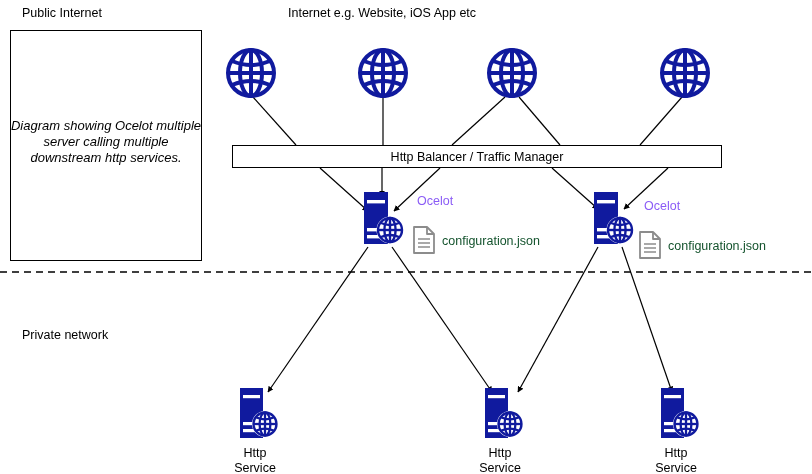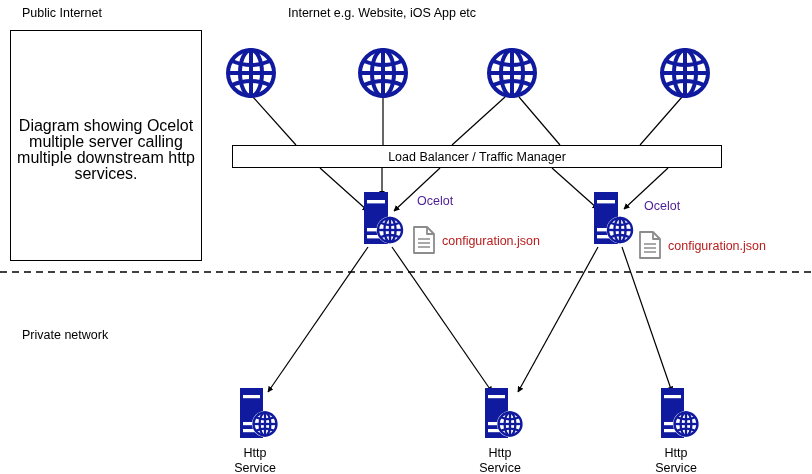--- a/index.html
+++ b/index.html
@@ -42,23 +42,24 @@
     border: 1.4px solid #000000;
     box-sizing: border-box;
     background: #ffffff;
   }
   #desc-text {
     position: absolute;
     left: 10px;
     top: 118px;
     width: 192px;
     text-align: center;
-    font-size: 16px;
+    font-size: 13px;
     line-height: 16px;
     color: #000000;
+    font-style: italic;
   }
   #lb-bar {
     position: absolute;
     left: 232px;
     top: 145px;
     width: 490px;
     height: 23px;
     border: 1.4px solid #000000;
     box-sizing: border-box;
     background: #ffffff;
@@ -69,36 +70,36 @@
   #lb-bar span {
     font-size: 12.5px;
     color: #000000;
   }
   .node {
     position: absolute;
   }
   .node-label {
     position: absolute;
     font-size: 12.5px;
-    color: #4c1d95;
+    color: #8b5cf6;
     white-space: pre;
     line-height: 15px;
   }
   .svc-label {
     position: absolute;
     width: 90px;
     text-align: center;
     font-size: 12.5px;
     color: #000000;
     line-height: 15px;
   }
   .cfg-label {
     position: absolute;
     font-size: 12.5px;
-    color: #b91c1c;
+    color: #14532d;
     white-space: pre;
   }
 </style>
 </head>
 <body>
 
 <div id="canvas">
 
   <div class="lbl" style="left:22px; top:6px;">Public Internet</div>
 
@@ -184,21 +185,21 @@
         <line x1="27" y1="4" x2="27" y2="50"></line>
         <line x1="4" y1="27" x2="50" y2="27"></line>
         <ellipse cx="27" cy="27" rx="11" ry="23"></ellipse>
         <path d="M 8 15 Q 27 23 46 15"></path>
         <path d="M 8 39 Q 27 31 46 39"></path>
       </g>
     </svg>
   </div>
 
   <div id="lb-bar">
-    <span>Load Balancer / Traffic Manager</span>
+    <span>Http Balancer / Traffic Manager</span>
   </div>
 
   <div class="node" style="left:362px; top:190px;">
     <svg width="44" height="58" viewBox="0 0 44 58">
       <rect x="2" y="2" width="24" height="52" fill="#101a9e"></rect>
       <rect x="5" y="10" width="18" height="3.4" fill="#ffffff"></rect>
       <rect x="5" y="38" width="18" height="3.4" fill="#ffffff"></rect>
       <rect x="5" y="45" width="18" height="3.4" fill="#ffffff"></rect>
       <circle cx="28" cy="40" r="13.5" fill="#ffffff"></circle>
       <g fill="none" stroke="#101a9e" stroke-width="2.4">

